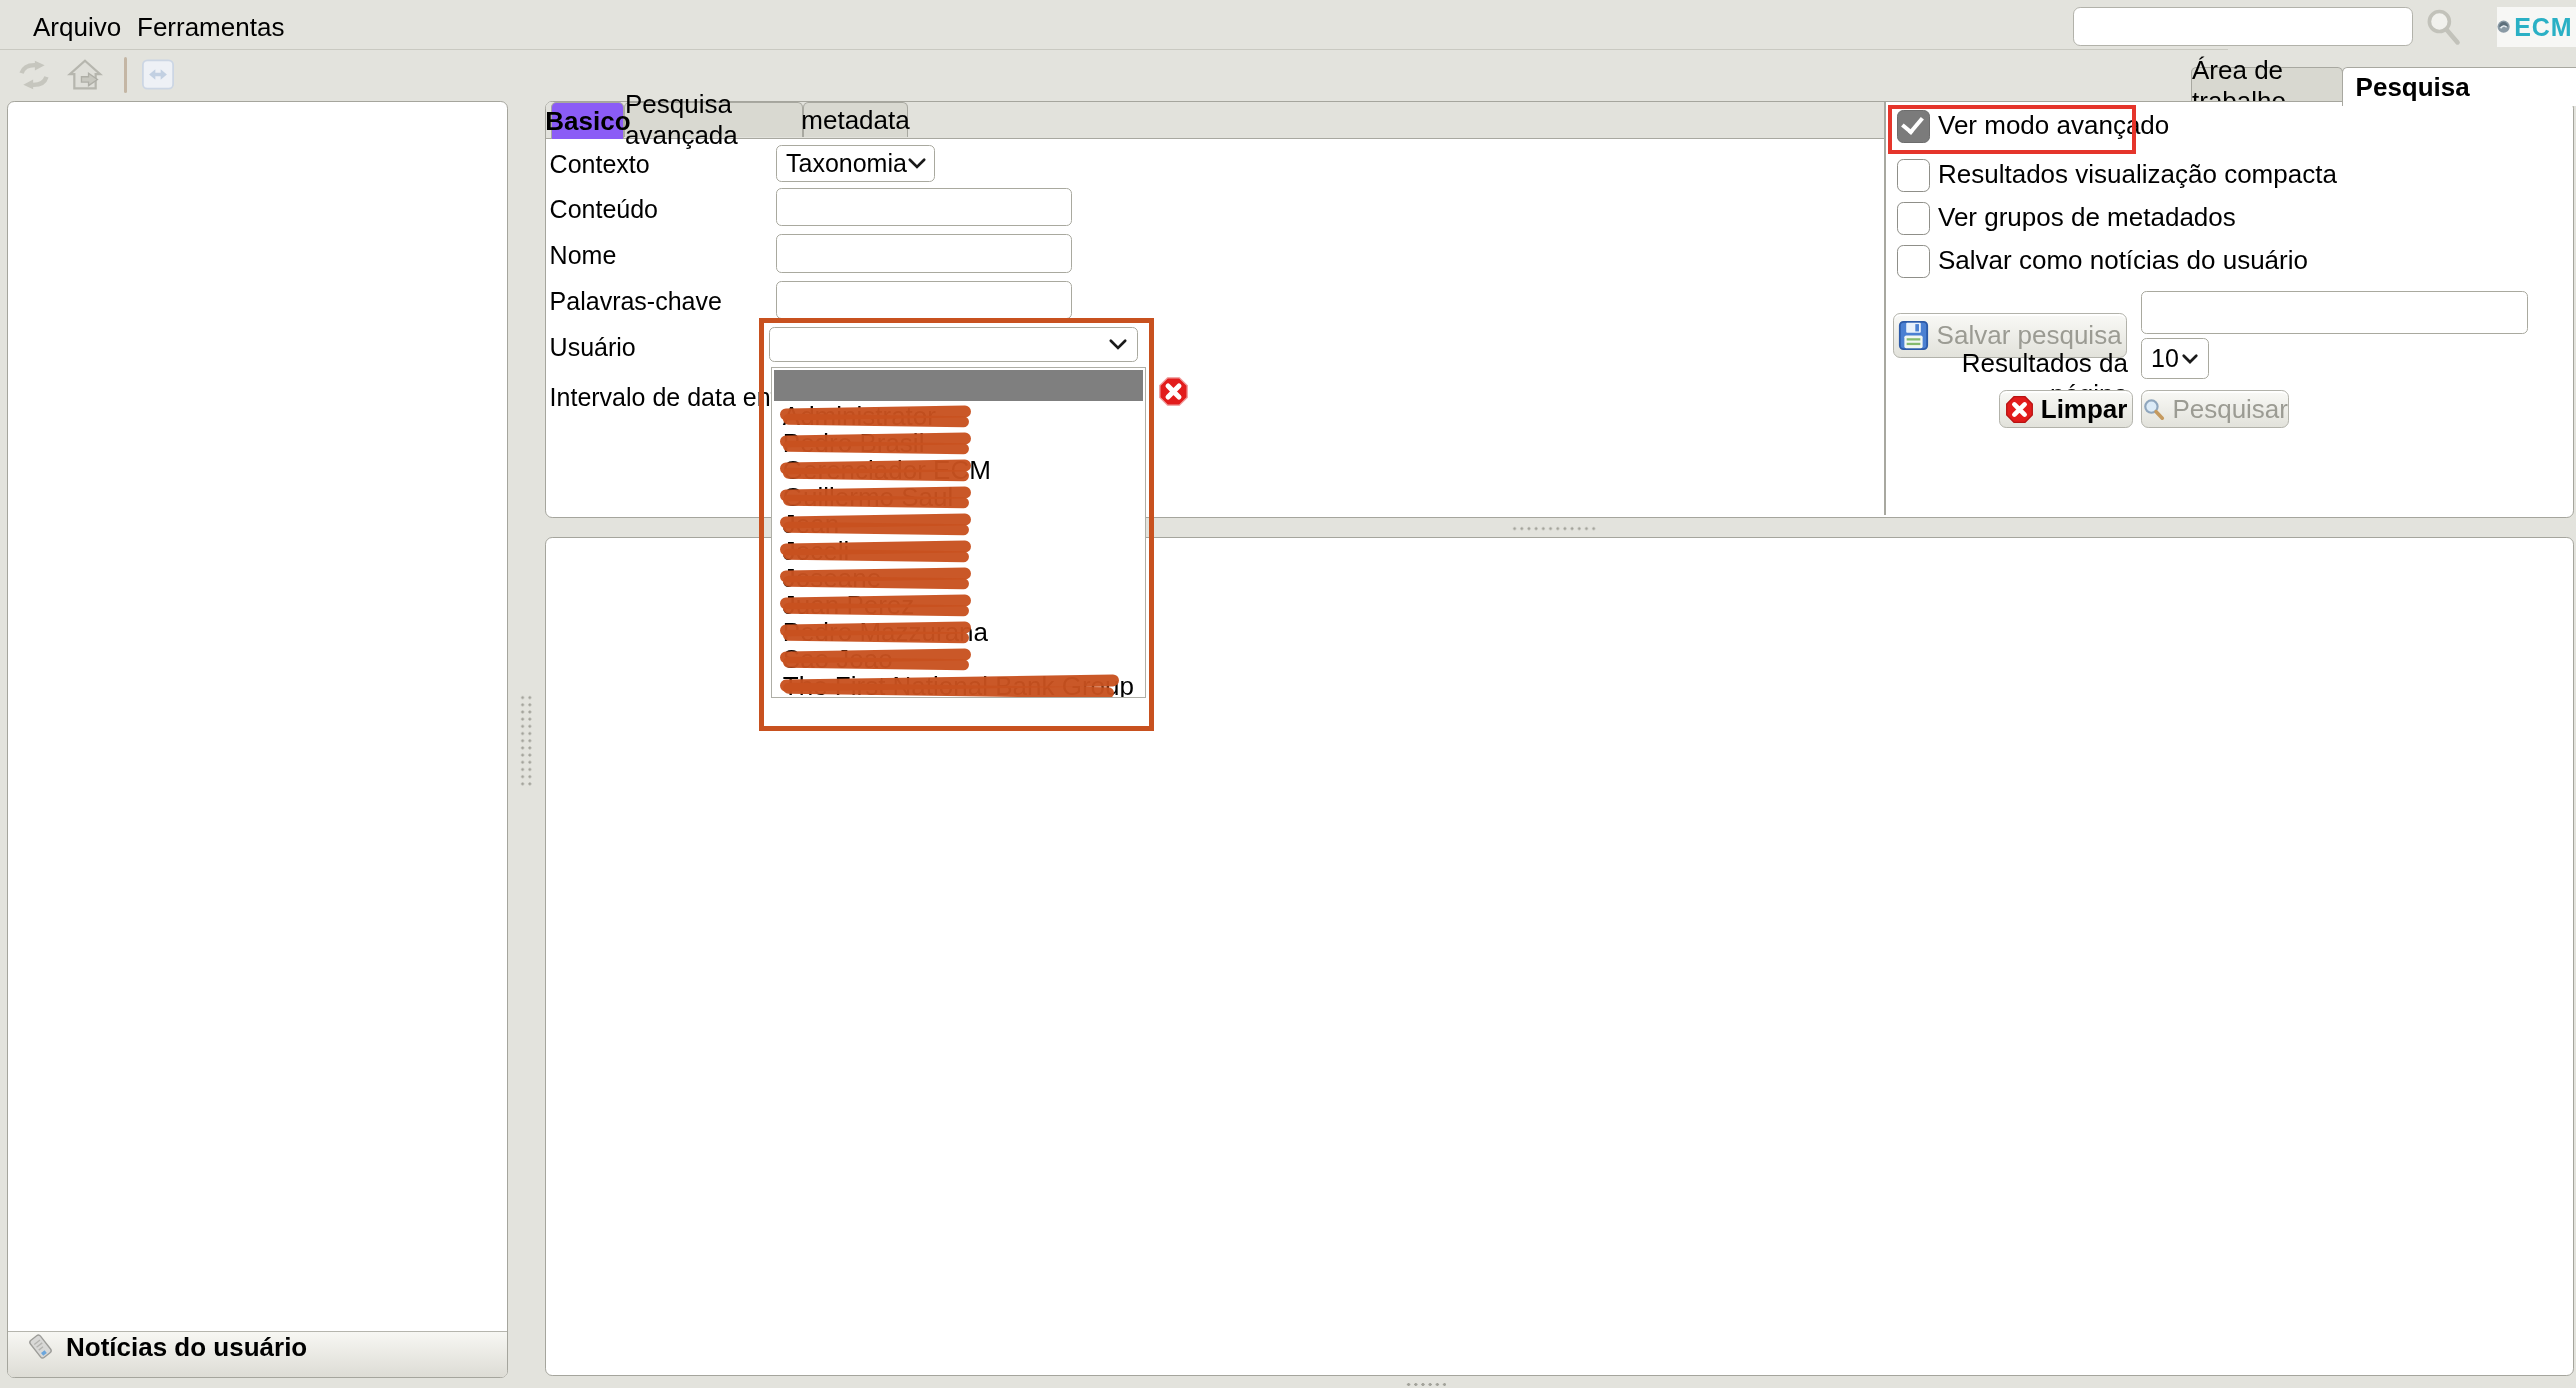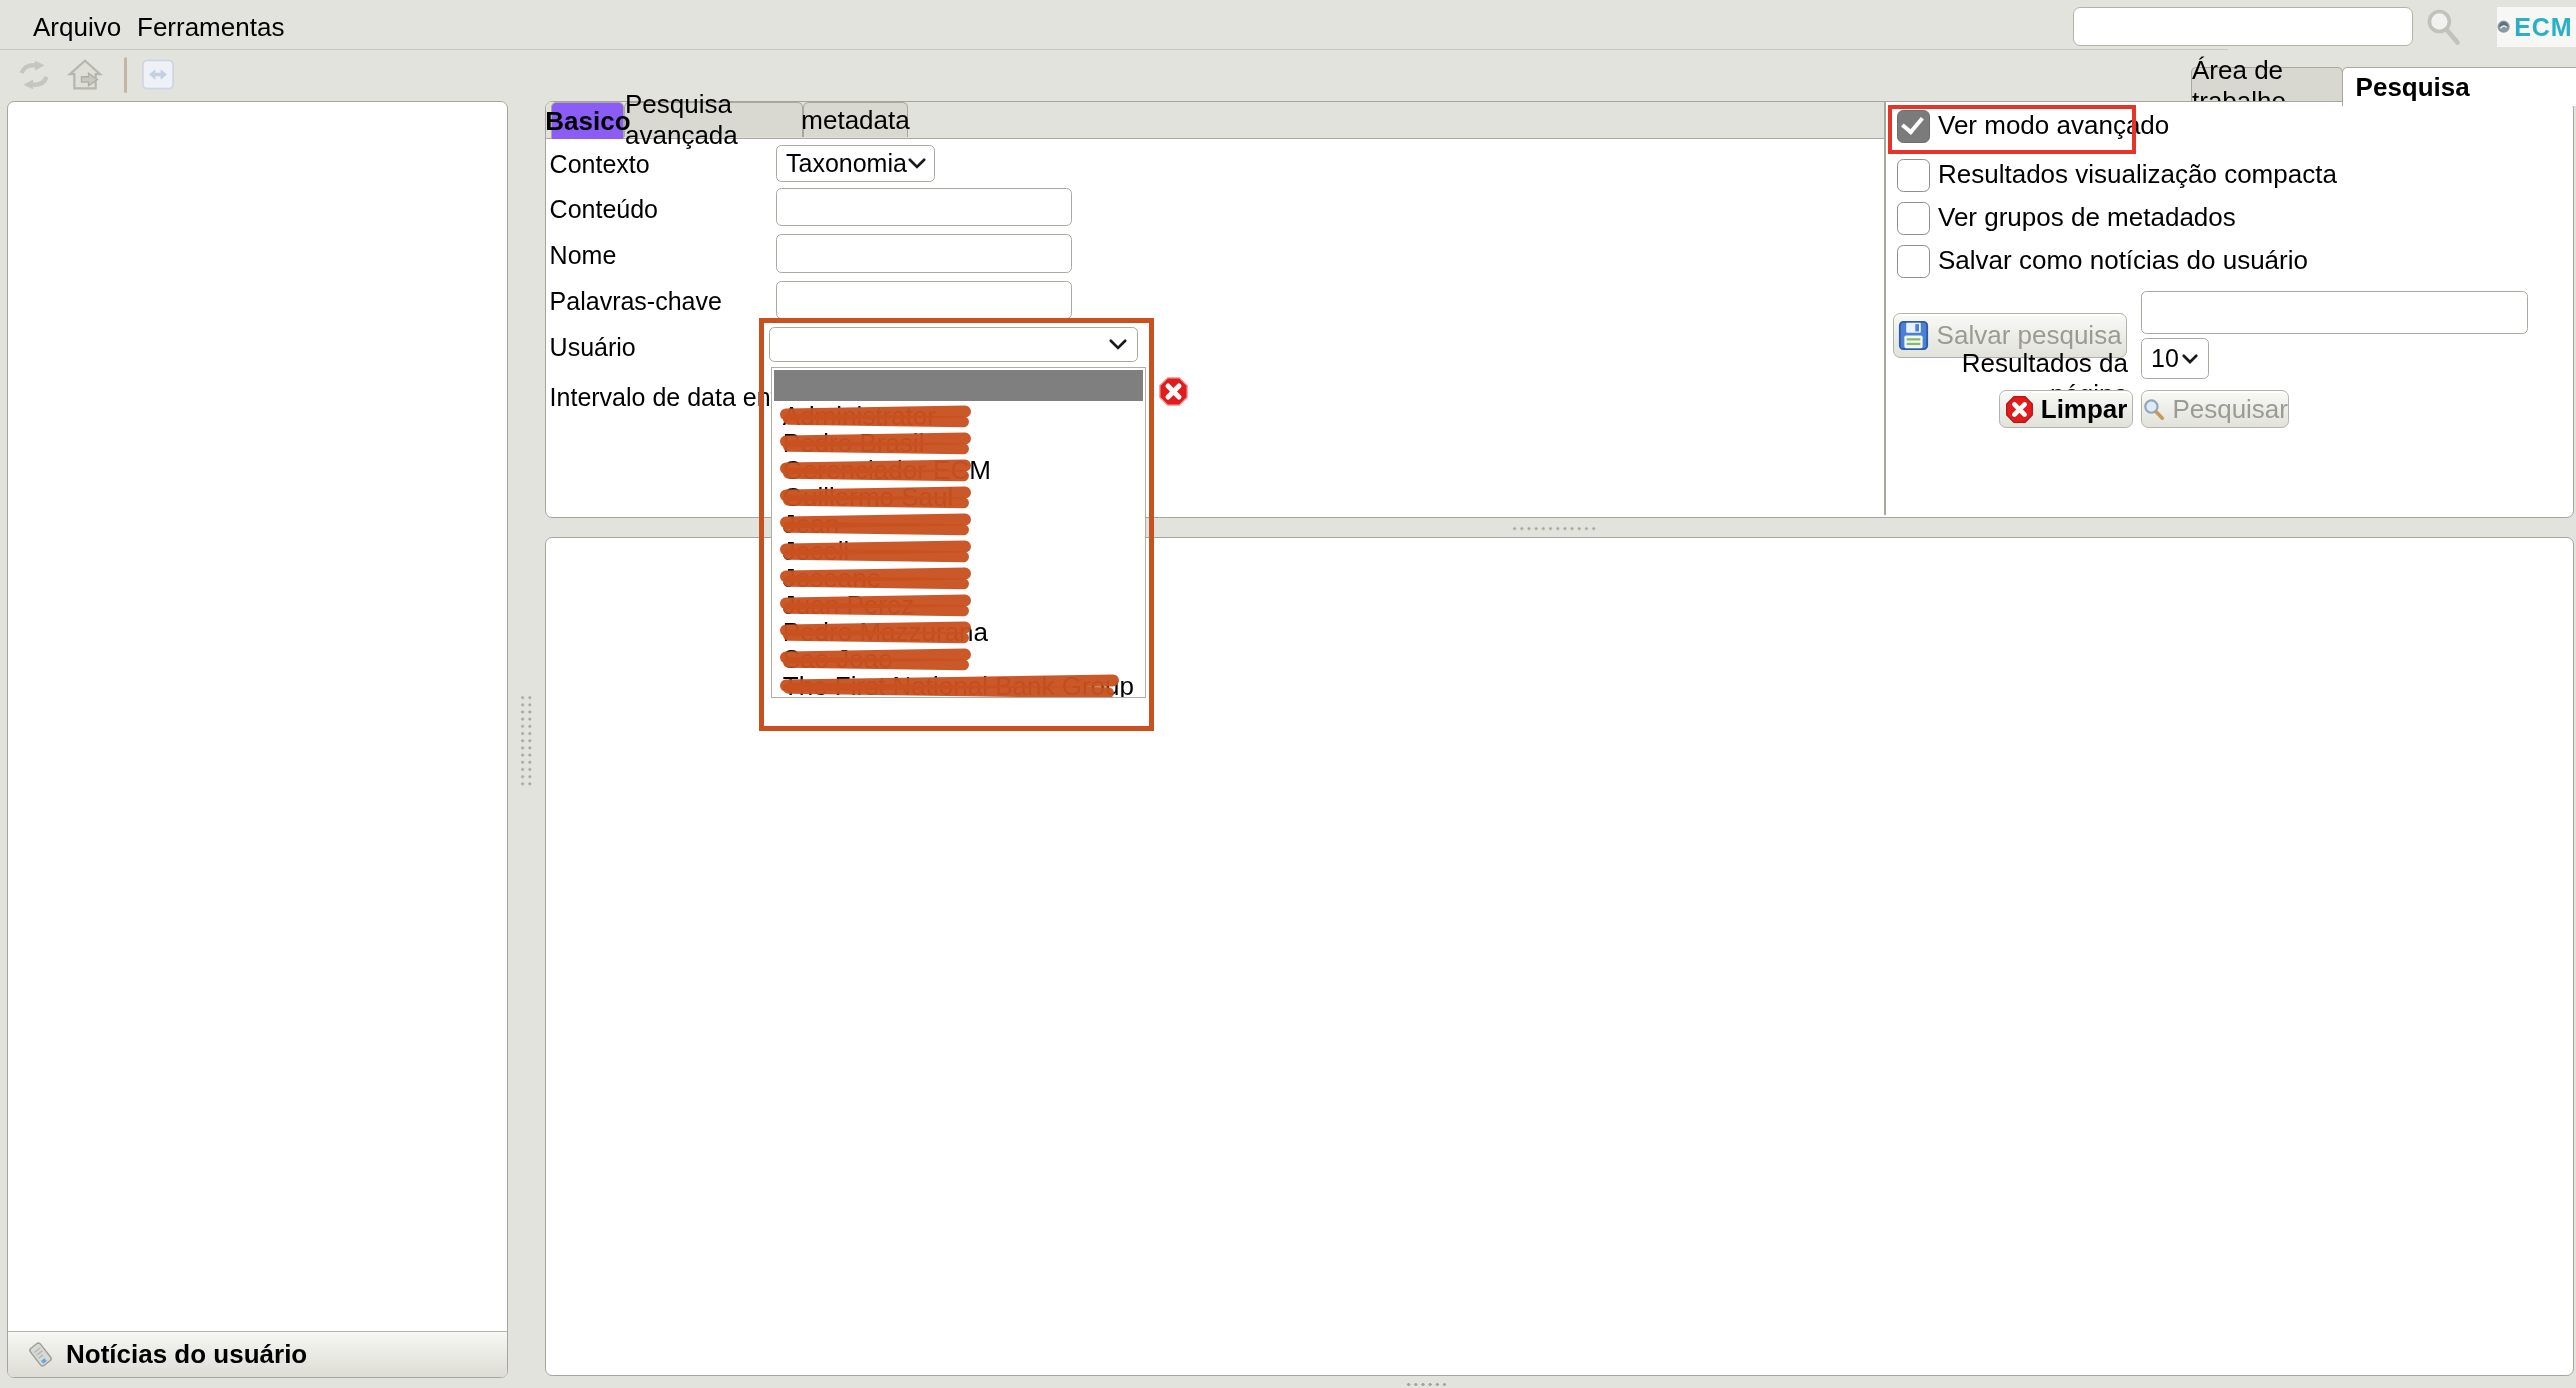--- a/index.html
+++ b/index.html
@@ -37,21 +37,21 @@
 
   
   .sidebar{left:7.2px;top:101px;width:501px;height:1277px;background:#fff;
            border:1.8px solid #a5a59d;border-radius:7.2px;}
   .side-header{position:absolute;left:0;top:0;right:0;height:36px;
                background:linear-gradient(#fcfcfa,#e8e8e2);border-bottom:0.9px solid #c6c6be;
                border-radius:5.4px 5.4px 0 0;display:flex;align-items:center;gap:10.8px;
                padding-left:18px;font-weight:bold;font-size:26px;}
   .side-footer{position:absolute;left:0;bottom:0;right:0;height:45px;
                background:linear-gradient(#f7f7f3,#dddcd5);border-top:0.9px solid #b5b5ad;
-               border-radius:0 0 5.4px 5.4px;display:flex;align-items:center;gap:10.8px;
+               border-radius:0 0 5.4px 5.4px;display:flex;gap:10.8px;
                padding-left:18px;font-weight:bold;font-size:26px;}
 
   
   .v-split{left:510px;top:101px;width:32px;height:1277px;}
   .v-grip{position:absolute;left:9px;top:593px;width:14.4px;height:94px;
           background-image:radial-gradient(#a3a39b 26%,transparent 30%);background-size:7.2px 7.2px;}
 
   
   .main-box{left:545px;top:101px;width:2029px;height:417px;background:#fff;
             border:1.8px solid #a5a59d;border-radius:7.2px;}

